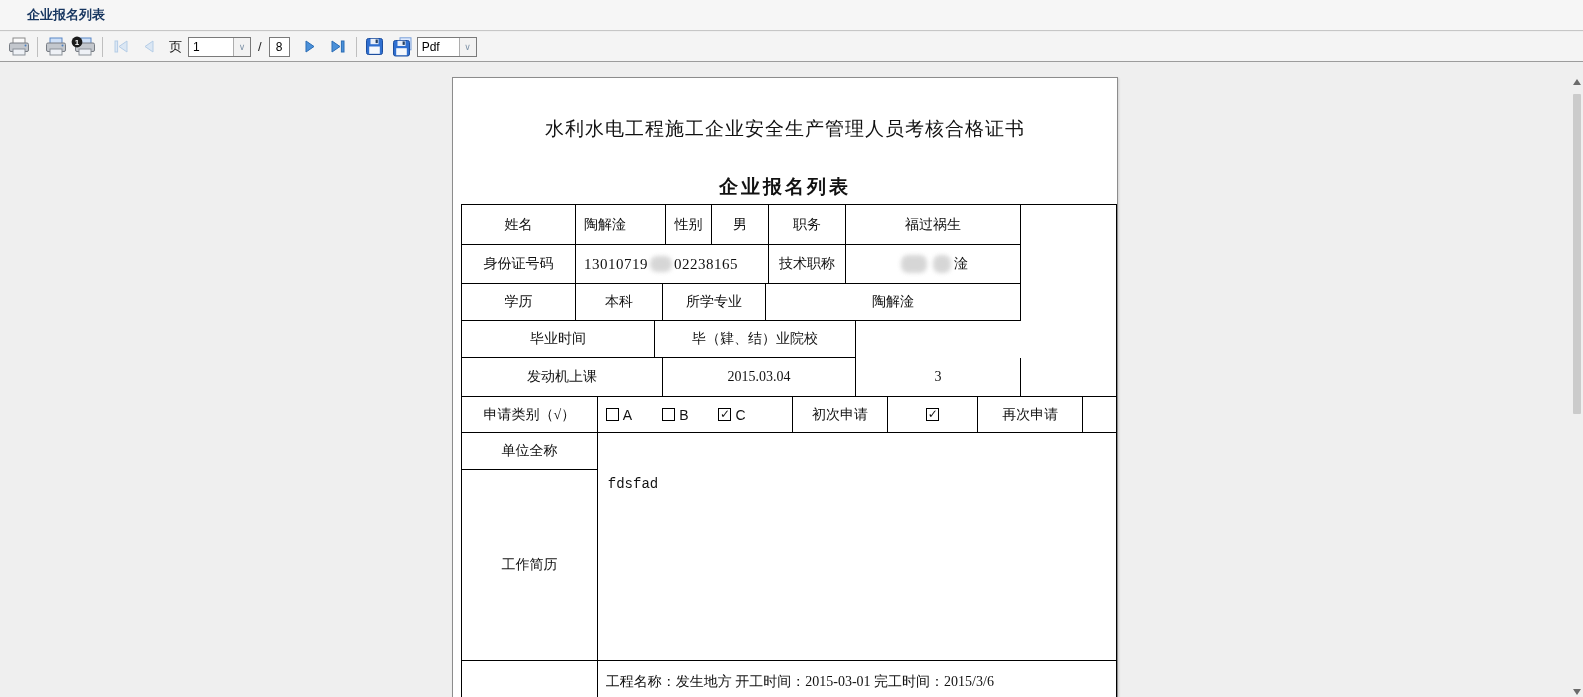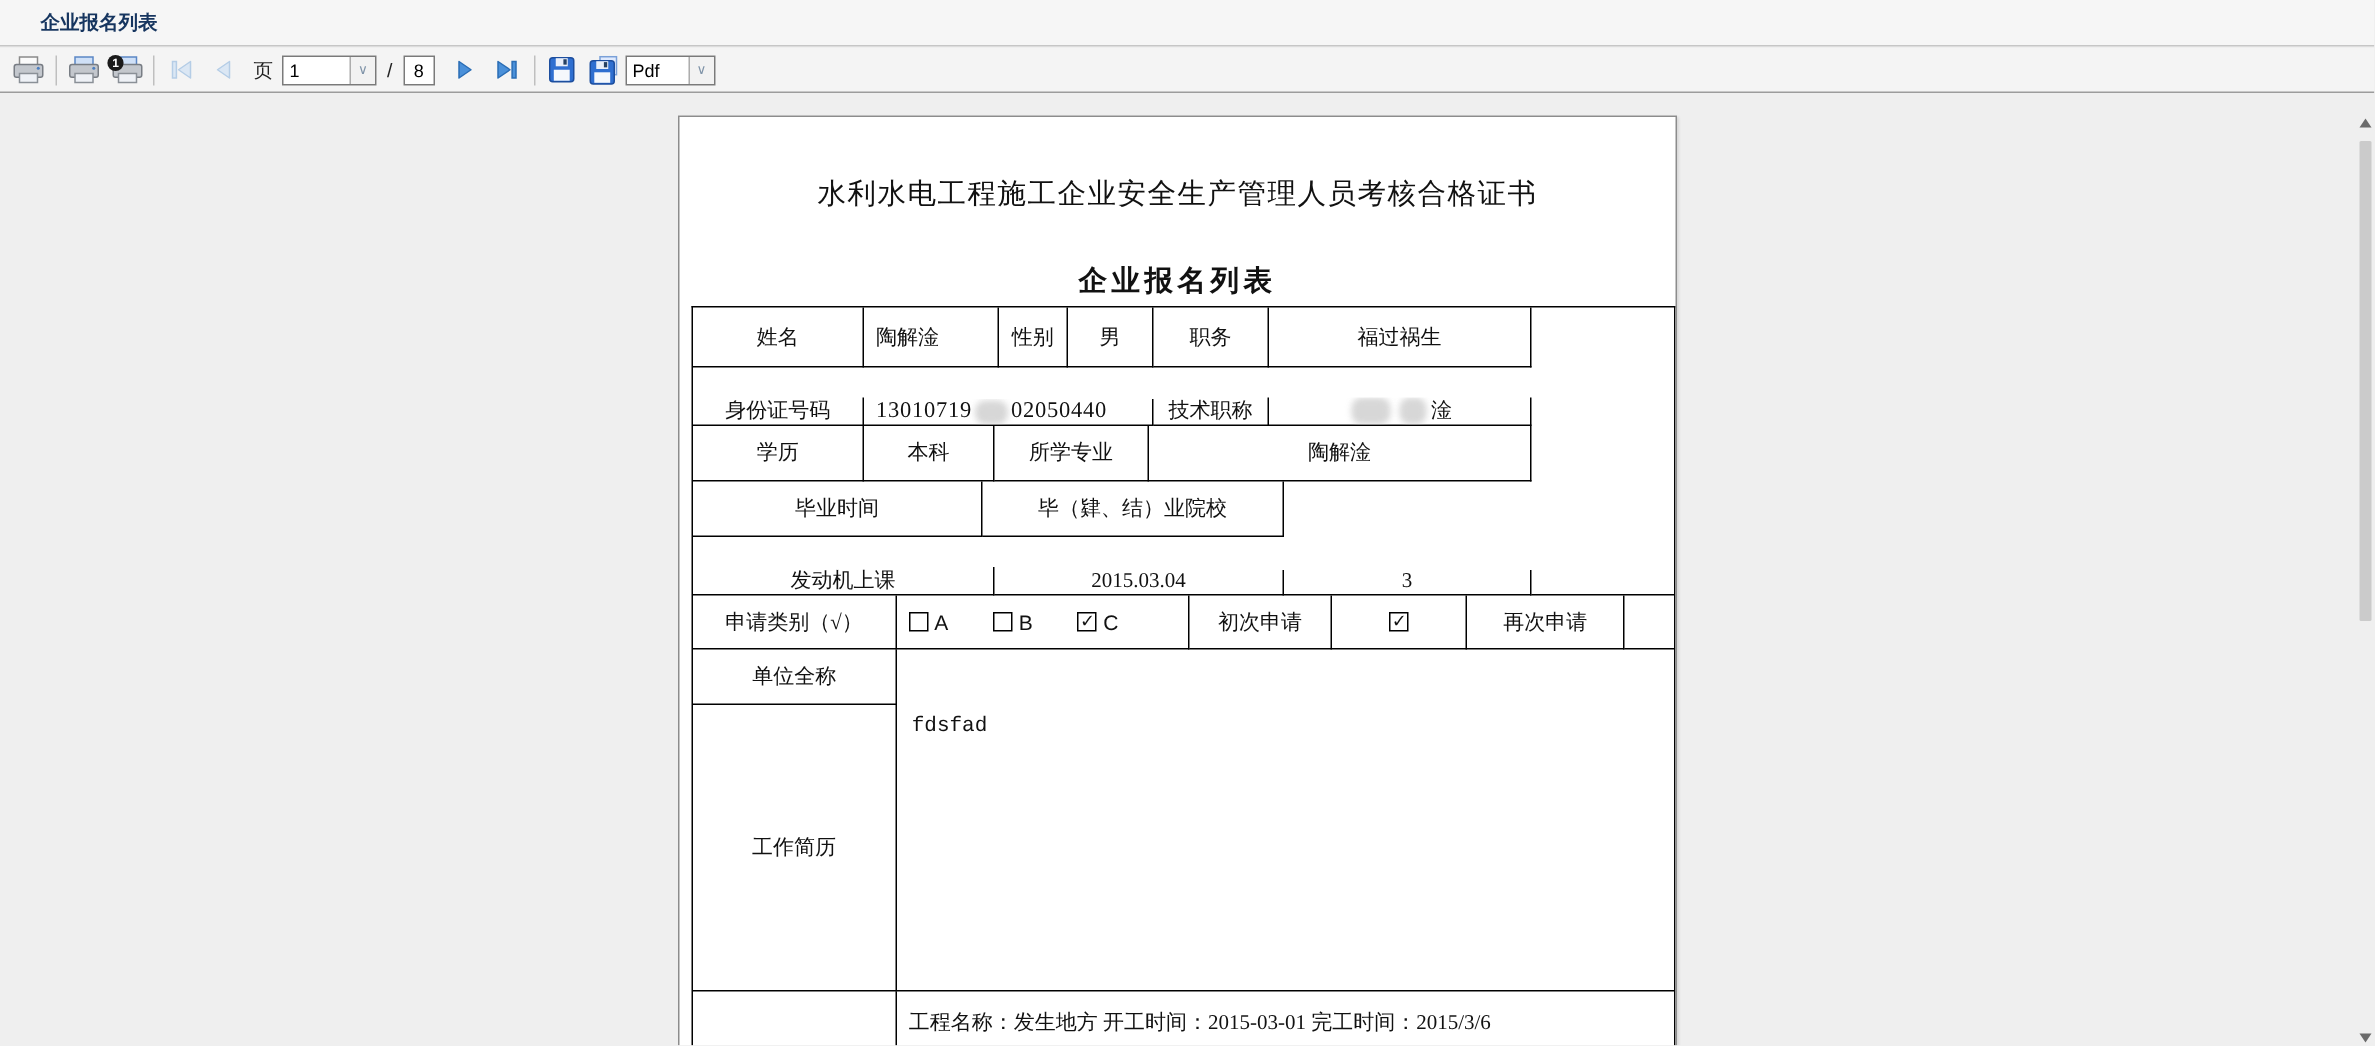--- a/index.html
+++ b/index.html
@@ -51,21 +51,21 @@
   .trow { display:flex; }
   .cell { border-right:1px solid #000; border-bottom:1px solid #000;
     display:flex; align-items:center; justify-content:center;
     overflow:hidden; white-space:nowrap; }
   .cell.left { justify-content:flex-start; padding-left:8px; }
   .cell.last { border-right:none; }
   .upper { display:flex; }
   .upper-left { width:559px; }
   .photo-cell { width:96px; border-bottom:1px solid #000; }
 
-  .h40{height:40px;} .h39{height:39px;align-items:flex-end;} .h37{height:37px;} .h36{height:36px;}
+  .h40{height:40px;} .h39{height:39px;} .h37{height:37px;} .h36{height:36px;}
   .h191{height:191px;} .h60{height:60px;}
 
   .cb { display:inline-flex; width:13px; height:13px; border:1px solid #000;
     margin-right:4px; align-items:center; justify-content:center;
     font-size:12px; line-height:13px; font-family:"DejaVu Sans",sans-serif; }
   .cb.checked::after { content:"✓"; }
   .cb-item { display:inline-flex; align-items:center; font-family:"Liberation Sans",sans-serif; font-size:14px; }
   .cb-group { display:flex; align-items:center; gap:30px; padding-left:12px; }
 
   .redact { display:inline-block; background:#d0d0d0; border-radius:7px;
@@ -237,21 +237,21 @@
               <div class="cell" style="width:57px">男</div>
               <div class="cell" style="width:77px">职务</div>
               <div class="cell" style="width:175px">福过祸生</div>
             </div>
 
             <div class="trow h39">
               <div class="cell" style="width:114px">身份证号码</div>
               <div class="cell left idnum" style="width:193px">
                 <span>13010719</span>
                   <span class="redact r1"></span>
-                  <span>02050440</span>
+                  <span>02238165</span>
               </div>
               <div class="cell" style="width:77px">技术职称</div>
               <div class="cell" style="width:175px">
                 <span class="redact r2"></span>
                   <span class="redact r3"></span>
                   <span>淦</span>
               </div>
             </div>
 
             <div class="trow h37">

